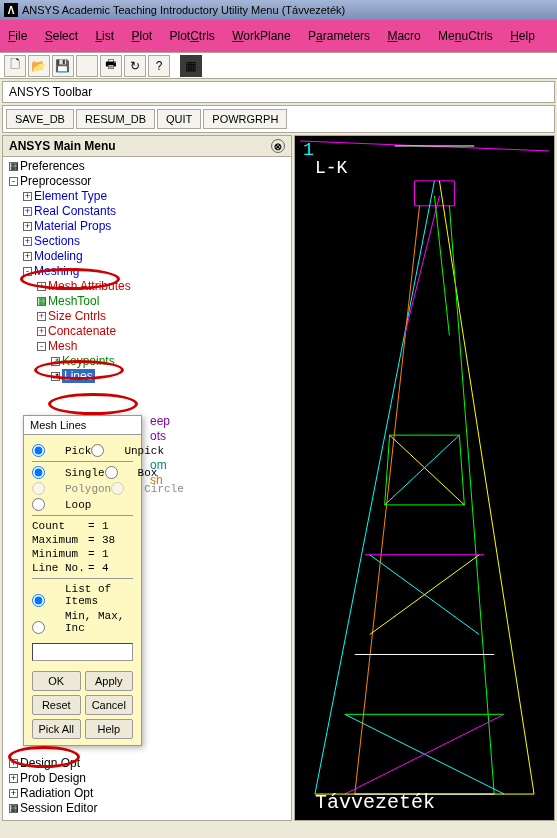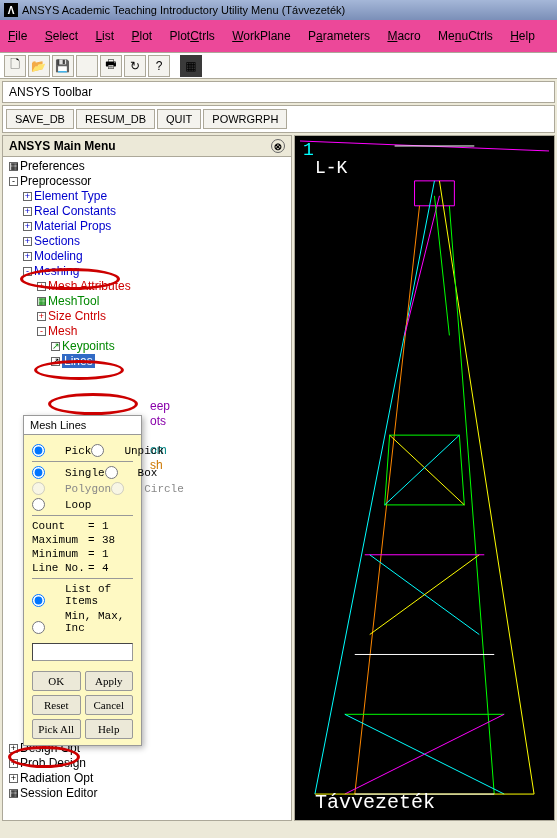--- a/index.html
+++ b/index.html
@@ -209,21 +209,21 @@
     height: 18px;
     margin: 6px 0;
   }
   .dialog-buttons {
     display: grid;
     grid-template-columns: 1fr 1fr;
     gap: 4px;
     margin-top: 4px;
   }
   .dialog-buttons button {
-    font-family: Liberation Serif, serif;
+    font-family: Liberation Sans, sans-serif;
     font-size: 11px;
     padding: 3px 2px;
     background: #ece9d8;
     border: 1px solid #999;
     border-radius: 2px;
   }
   .graphics-text {
     position: absolute;
     color: #fff;
     font-family: "Courier New", monospace;
@@ -289,20 +289,21 @@
       <div class="tree-item lvl1 bold c-black"><span class="sq">-</span><span>Preprocessor</span></div>
       <div class="tree-item lvl2 bold c-blue"><span class="sq">+</span><span>Element Type</span></div>
       <div class="tree-item lvl2 bold c-blue"><span class="sq">+</span><span>Real Constants</span></div>
       <div class="tree-item lvl2 bold c-blue"><span class="sq">+</span><span>Material Props</span></div>
       <div class="tree-item lvl2 bold c-blue"><span class="sq">+</span><span>Sections</span></div>
       <div class="tree-item lvl2 bold c-blue"><span class="sq">+</span><span>Modeling</span></div>
       <div class="tree-item lvl2 bold c-blue"><span class="sq">-</span><span>Meshing</span></div>
       <div class="tree-item lvl3 bold c-red"><span class="sq">+</span><span>Mesh Attributes</span></div>
       <div class="tree-item lvl3 c-green"><span class="sq">▦</span><span>MeshTool</span></div>
       <div class="tree-item lvl3 bold c-red"><span class="sq">+</span><span>Size Cntrls</span></div>
+      <div class="tree-item lvl3 bold c-red"><span class="sq">+</span><span>Concatenate</span></div>
       <div class="tree-item lvl3 bold c-red"><span class="sq">-</span><span>Mesh</span></div>
       <div class="tree-item lvl4 c-green"><span class="sq">↗</span><span>Keypoints</span></div>
       <div class="tree-item lvl4"><span class="sq">↗</span><span class="selected">Lines</span></div>
       <div style="height:30px"></div>
       <div class="tree-item bold c-purple" style="padding-left:145px">eep</div>
       <div class="tree-item bold c-purple" style="padding-left:145px">ots</div>
       <div style="height:14px"></div>
       <div class="tree-item bold c-cyan" style="padding-left:145px">om</div>
       <div class="tree-item bold c-orange" style="padding-left:145px">sh</div>
       <div style="height:268px"></div>

